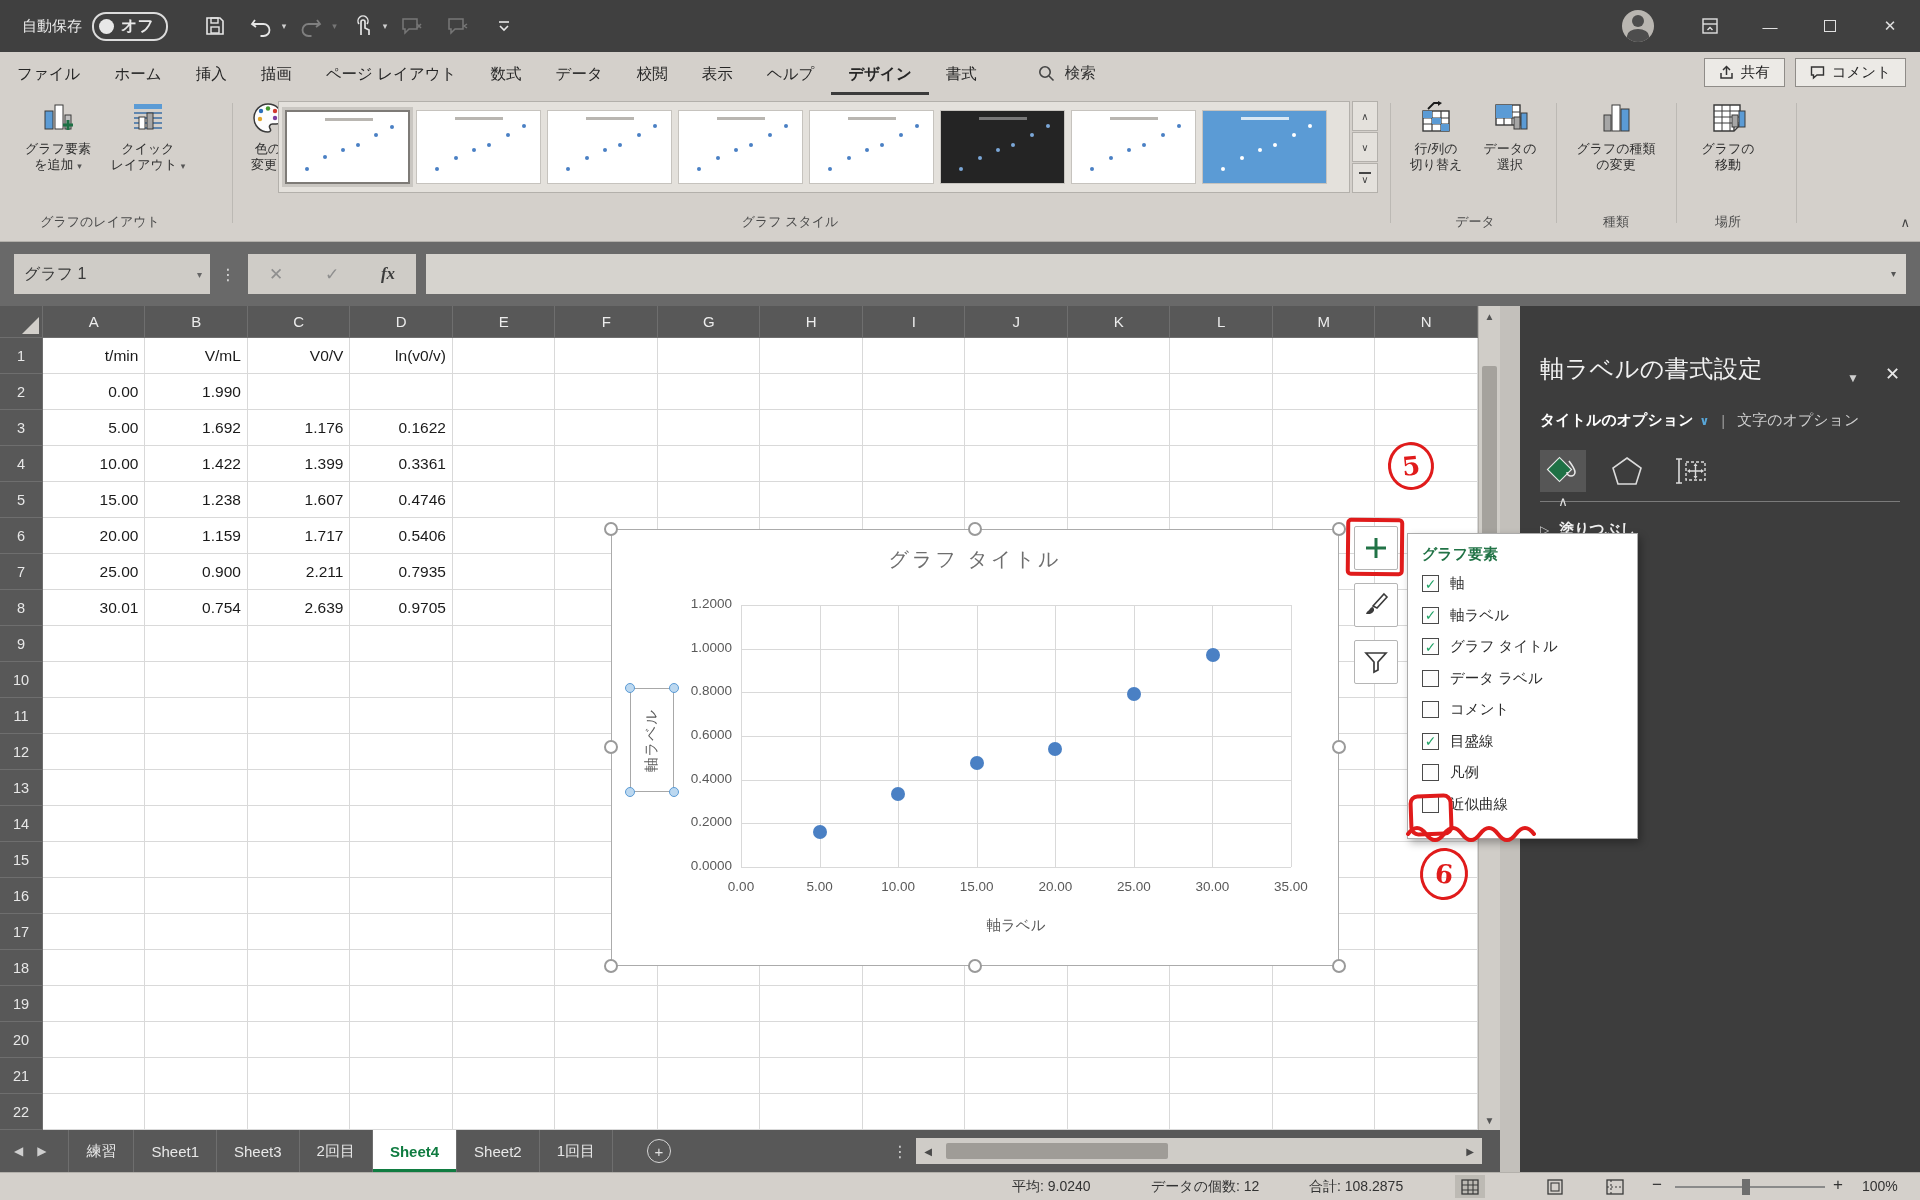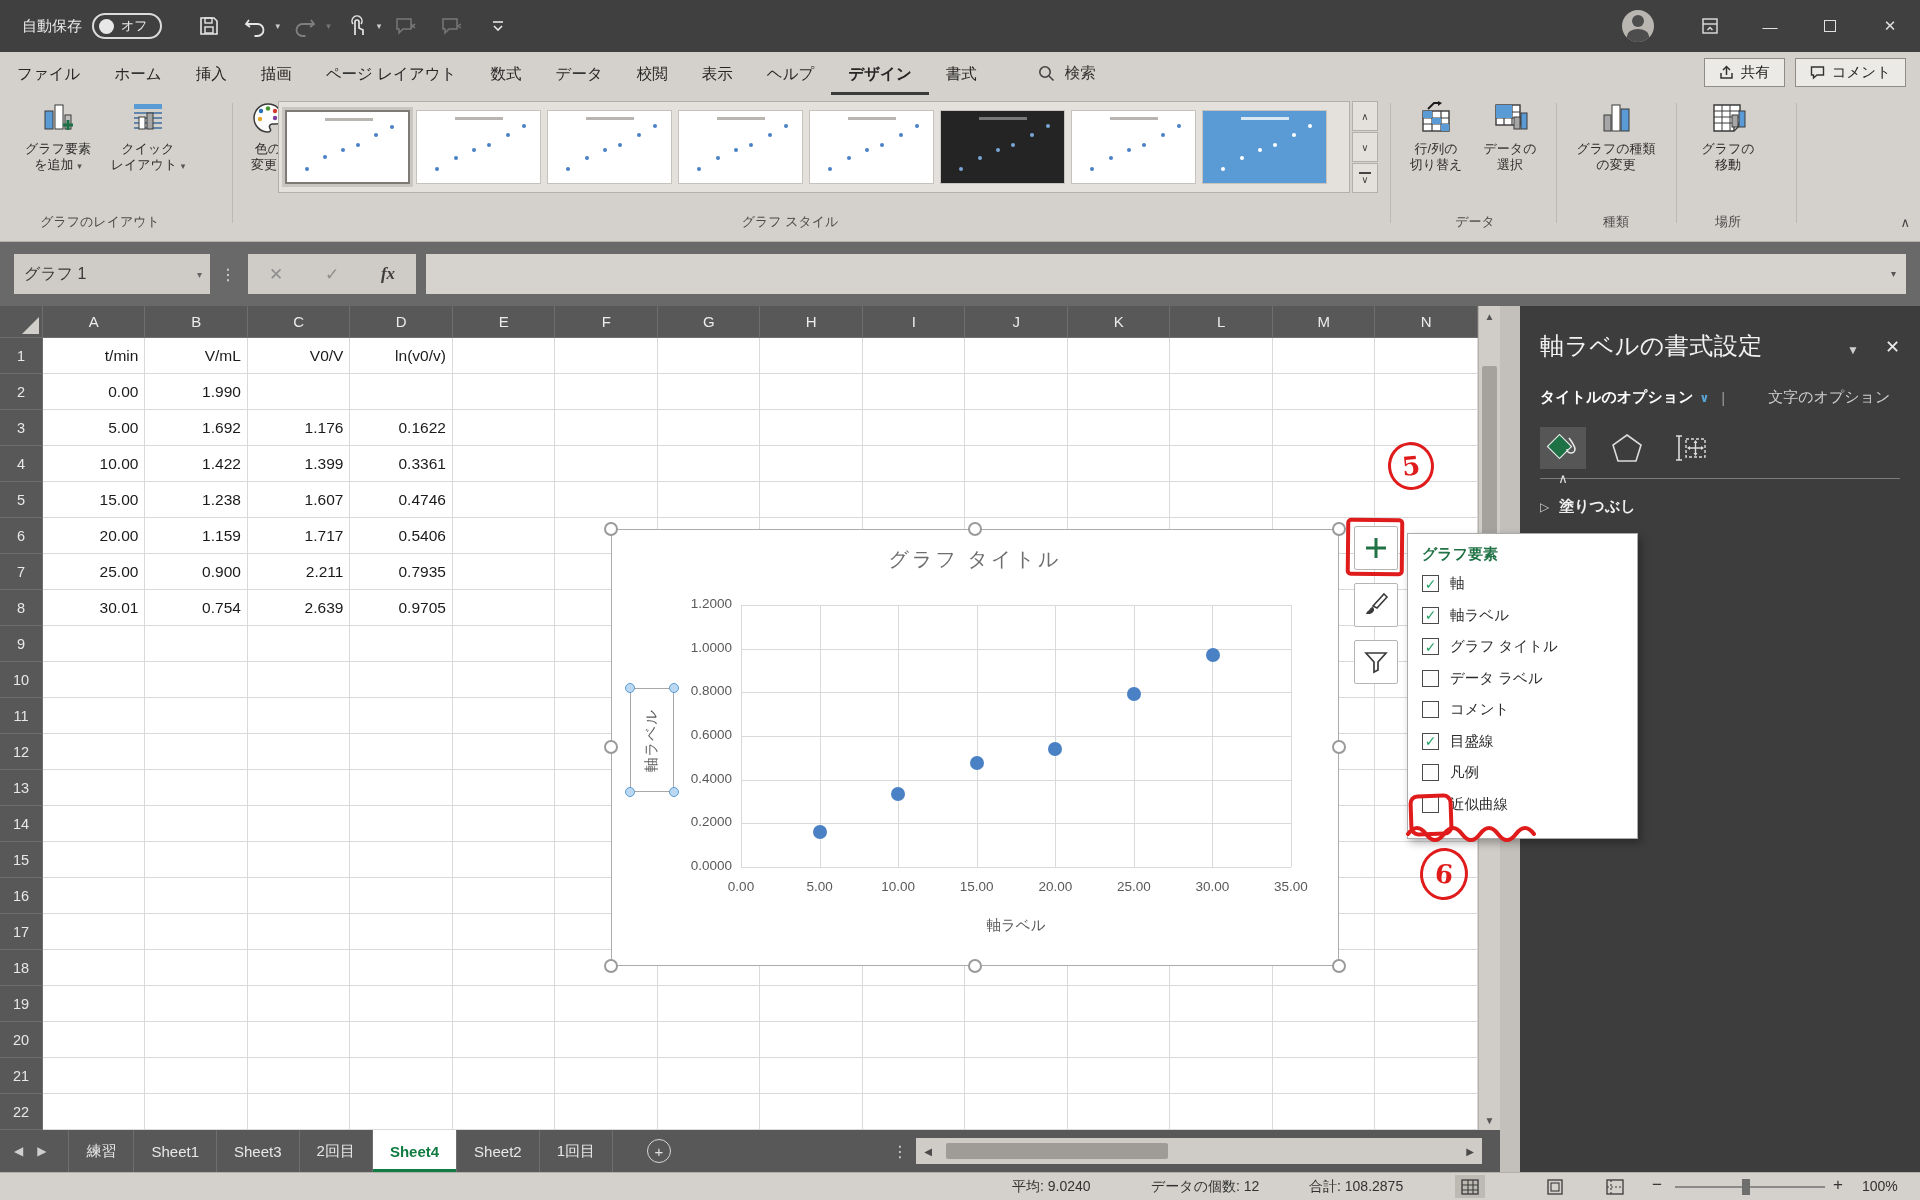--- a/index.html
+++ b/index.html
@@ -4,21 +4,21 @@
 <style>
   * { margin:0; padding:0; box-sizing:border-box; }
   html,body { width:1920px; height:1200px; overflow:hidden;
     font-family:"Liberation Sans","DejaVu Sans",sans-serif; background:#d4d0cb; position:relative; }
 
   
   .titlebar { height:52px; background:#404040; color:#e8e8e8; position:relative;
     display:flex; align-items:center; font-size:15px; }
   .autosave { display:flex; align-items:center; gap:10px; margin-left:22px; }
   .pill { display:flex; align-items:center; gap:7px; border:2px solid #dcdcdc; border-radius:14px;
-    padding:2px 12px 2px 5px; font-size:13px; }
+    padding:2px 12px 2px 5px; font-size:16px;font-weight:bold; }
   .pill .dot { width:15px; height:15px; border-radius:50%; background:#e8e8e8; }
   .qat { display:flex; align-items:center; margin-left:26px; gap:4px; }
   .qat .qbtn { width:42px; height:34px; display:flex; align-items:center; justify-content:center; }
   .qat svg { display:block; }
   .dim { opacity:.38; }
   .tiny-caret { font-size:9px; color:#cfcfcf; margin-left:-4px; }
   .doc-title { position:absolute; left:640px; width:240px; text-align:center; top:0; height:52px;
     line-height:52px; }
   .context-tab { position:absolute; left:1194px; width:206px; top:0; height:52px; background:#303030;
     display:flex; align-items:center; justify-content:center; }
@@ -93,29 +93,29 @@
     font-size:15.5px; color:#1a1a1a; display:flex; align-items:center; justify-content:flex-end;
     padding-right:6px; background:#fff; }
   .vscroll { width:22px; background:#d0cdc8; border-left:1px solid #b3b0ab; position:relative; }
   .vs-arrow { position:absolute; left:0; width:100%; height:20px; color:#555; font-size:10px;
     display:flex; align-items:center; justify-content:center; }
   .vs-thumb { position:absolute; left:3px; width:15px; top:60px; height:410px; background:#a5a29d; border-radius:2px; }
   .splitter { width:20px; background:#c3c0bb; }
 
   
   .pane { width:400px; background:#3d3d3d; color:#e8e8e8; padding:24px 20px 0 20px; }
-  .pane-head { display:flex; align-items:center; }
+  .pane-head { display:flex; align-items:flex-end;margin-top:23px; }
   .pane-title { font-size:24px; color:#f2f2f2; flex:1; letter-spacing:.5px; }
   .pane-caret { color:#cfcfcf; font-size:12px; margin:8px 26px 0 0; }
   .pane-close { color:#e8e8e8; font-size:18px; margin-top:2px; }
   .pane-tabs { margin-top:26px; display:flex; align-items:center; font-size:15px; }
   .ptab1 { font-weight:bold; color:#fff; }
   .ptab1 .bluecaret { color:#58a6d8; font-size:12px; margin-left:6px; }
   .ptab-sep { color:#9a9a9a; margin:0 12px; }
-  .ptab2 { color:#cfcfcf;margin-left:31px; }
+  .ptab2 { color:#cfcfcf; }
   .pane-icons { margin-top:20px; display:flex; gap:18px; align-items:center; }
   .picon { width:46px; height:42px; display:flex; align-items:center; justify-content:center; }
   .picon.sel { background:#565656; }
   .pane-caret2 { width:46px; text-align:center; color:#e0e0e0; font-size:13px; margin-top:2px; }
   .pane-hr { border-top:1px solid #7b7b7b; margin-top:-8px; }
   .pane-section { margin-top:18px; font-size:15px; font-weight:bold; color:#f0f0f0;
     display:flex; align-items:center; gap:10px; }
   .pane-section .tri { color:#cfcfcf; font-size:12px; font-weight:normal; }
 
   

